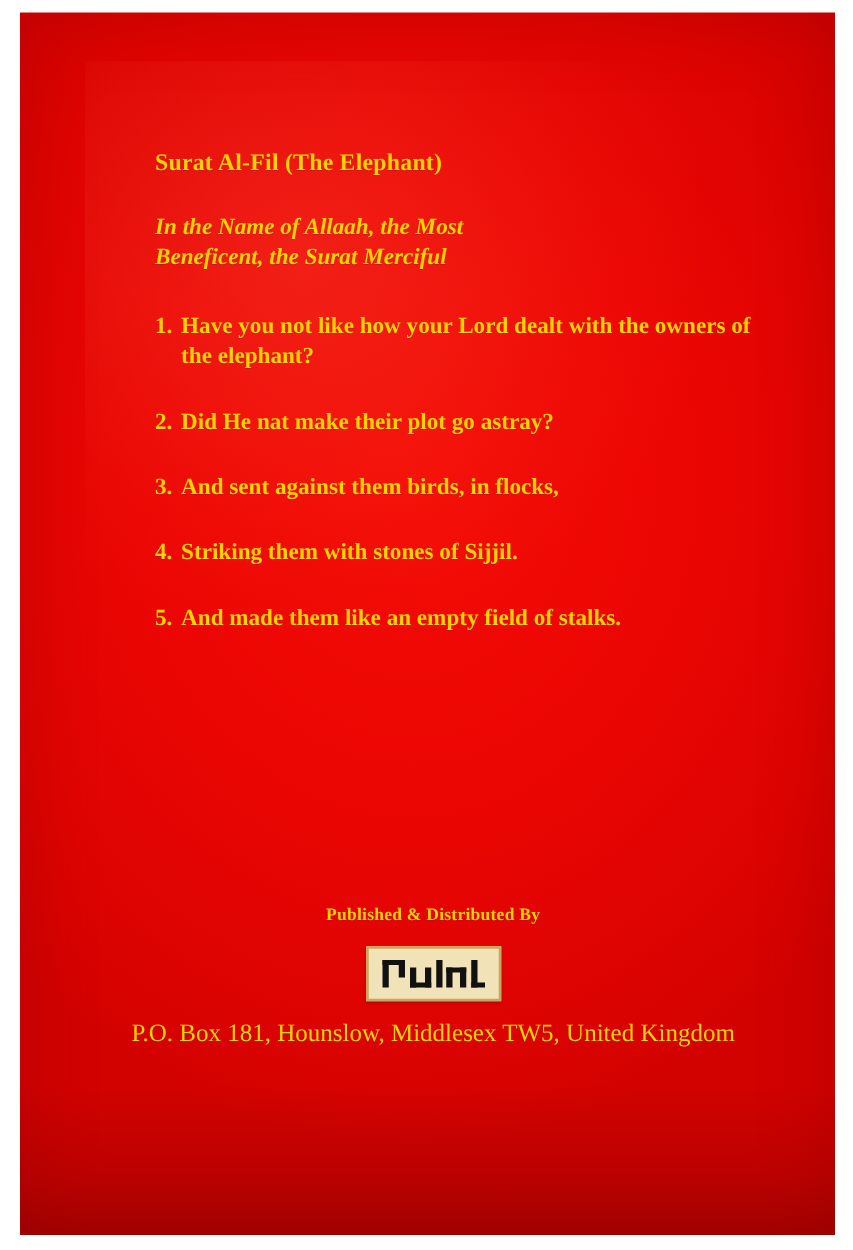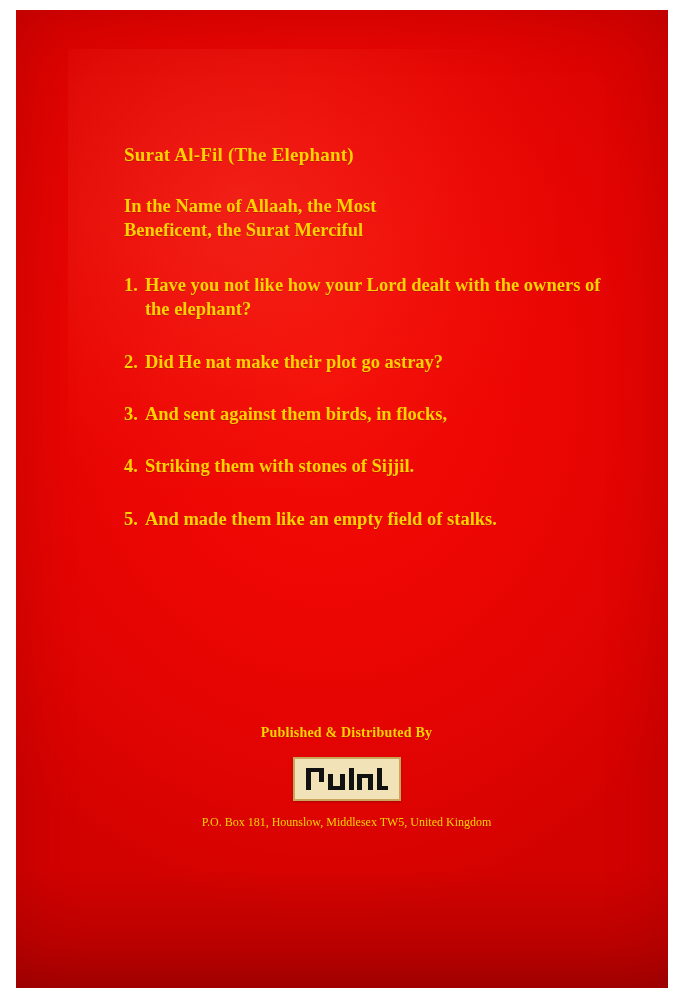--- a/index.html
+++ b/index.html
@@ -63,41 +63,41 @@
     height: 100%;
   }
 
   
   .surah-block {
     position: absolute;
     left: 108px;
     top: 110px;
     width: 480px;
     color: #ffd200;
-    margin-top: 24px;
   }
 
   .surah-title {
     font-family: "Liberation Serif", serif;
     font-weight: bold;
     font-size: 19px;
     letter-spacing: 0.2px;
     color: #ffd200;
     margin: 0 0 28px 0;
     text-shadow: 0 1px 0 rgba(120,30,0,0.35);
   }
 
   .basmala {
     font-family: "Liberation Serif", serif;
     font-weight: bold;
     font-size: 18.5px;
     line-height: 1.32;
     color: #ffd200;
     margin: 0 0 30px 0;
     text-shadow: 0 1px 0 rgba(120,30,0,0.35);
+    font-style: italic;
   }
 
   .ayah {
     font-family: "Liberation Serif", serif;
     font-weight: bold;
     font-size: 18.5px;
     line-height: 1.32;
     color: #ffd200;
     margin: 0 0 28px 0;
     display: flex;
@@ -150,21 +150,21 @@
   .pub-name {
     font-family: "Liberation Serif", serif;
     font-weight: bold;
     font-size: 15px;
     color: #ffd200;
     margin-bottom: 6px;
     text-shadow: 0 1px 0 rgba(120,30,0,0.3);
   }
   .pub-address, .pub-contact {
     font-family: "Liberation Serif", serif;
-    font-size: 12px;
+    font-size: 20px;
     color: #ffd200;
     line-height: 1.28;
     text-shadow: 0 1px 0 rgba(120,30,0,0.25);
   }
 </style>
 </head>
 <body>
 
 <div class="page">
   <div class="cover">

